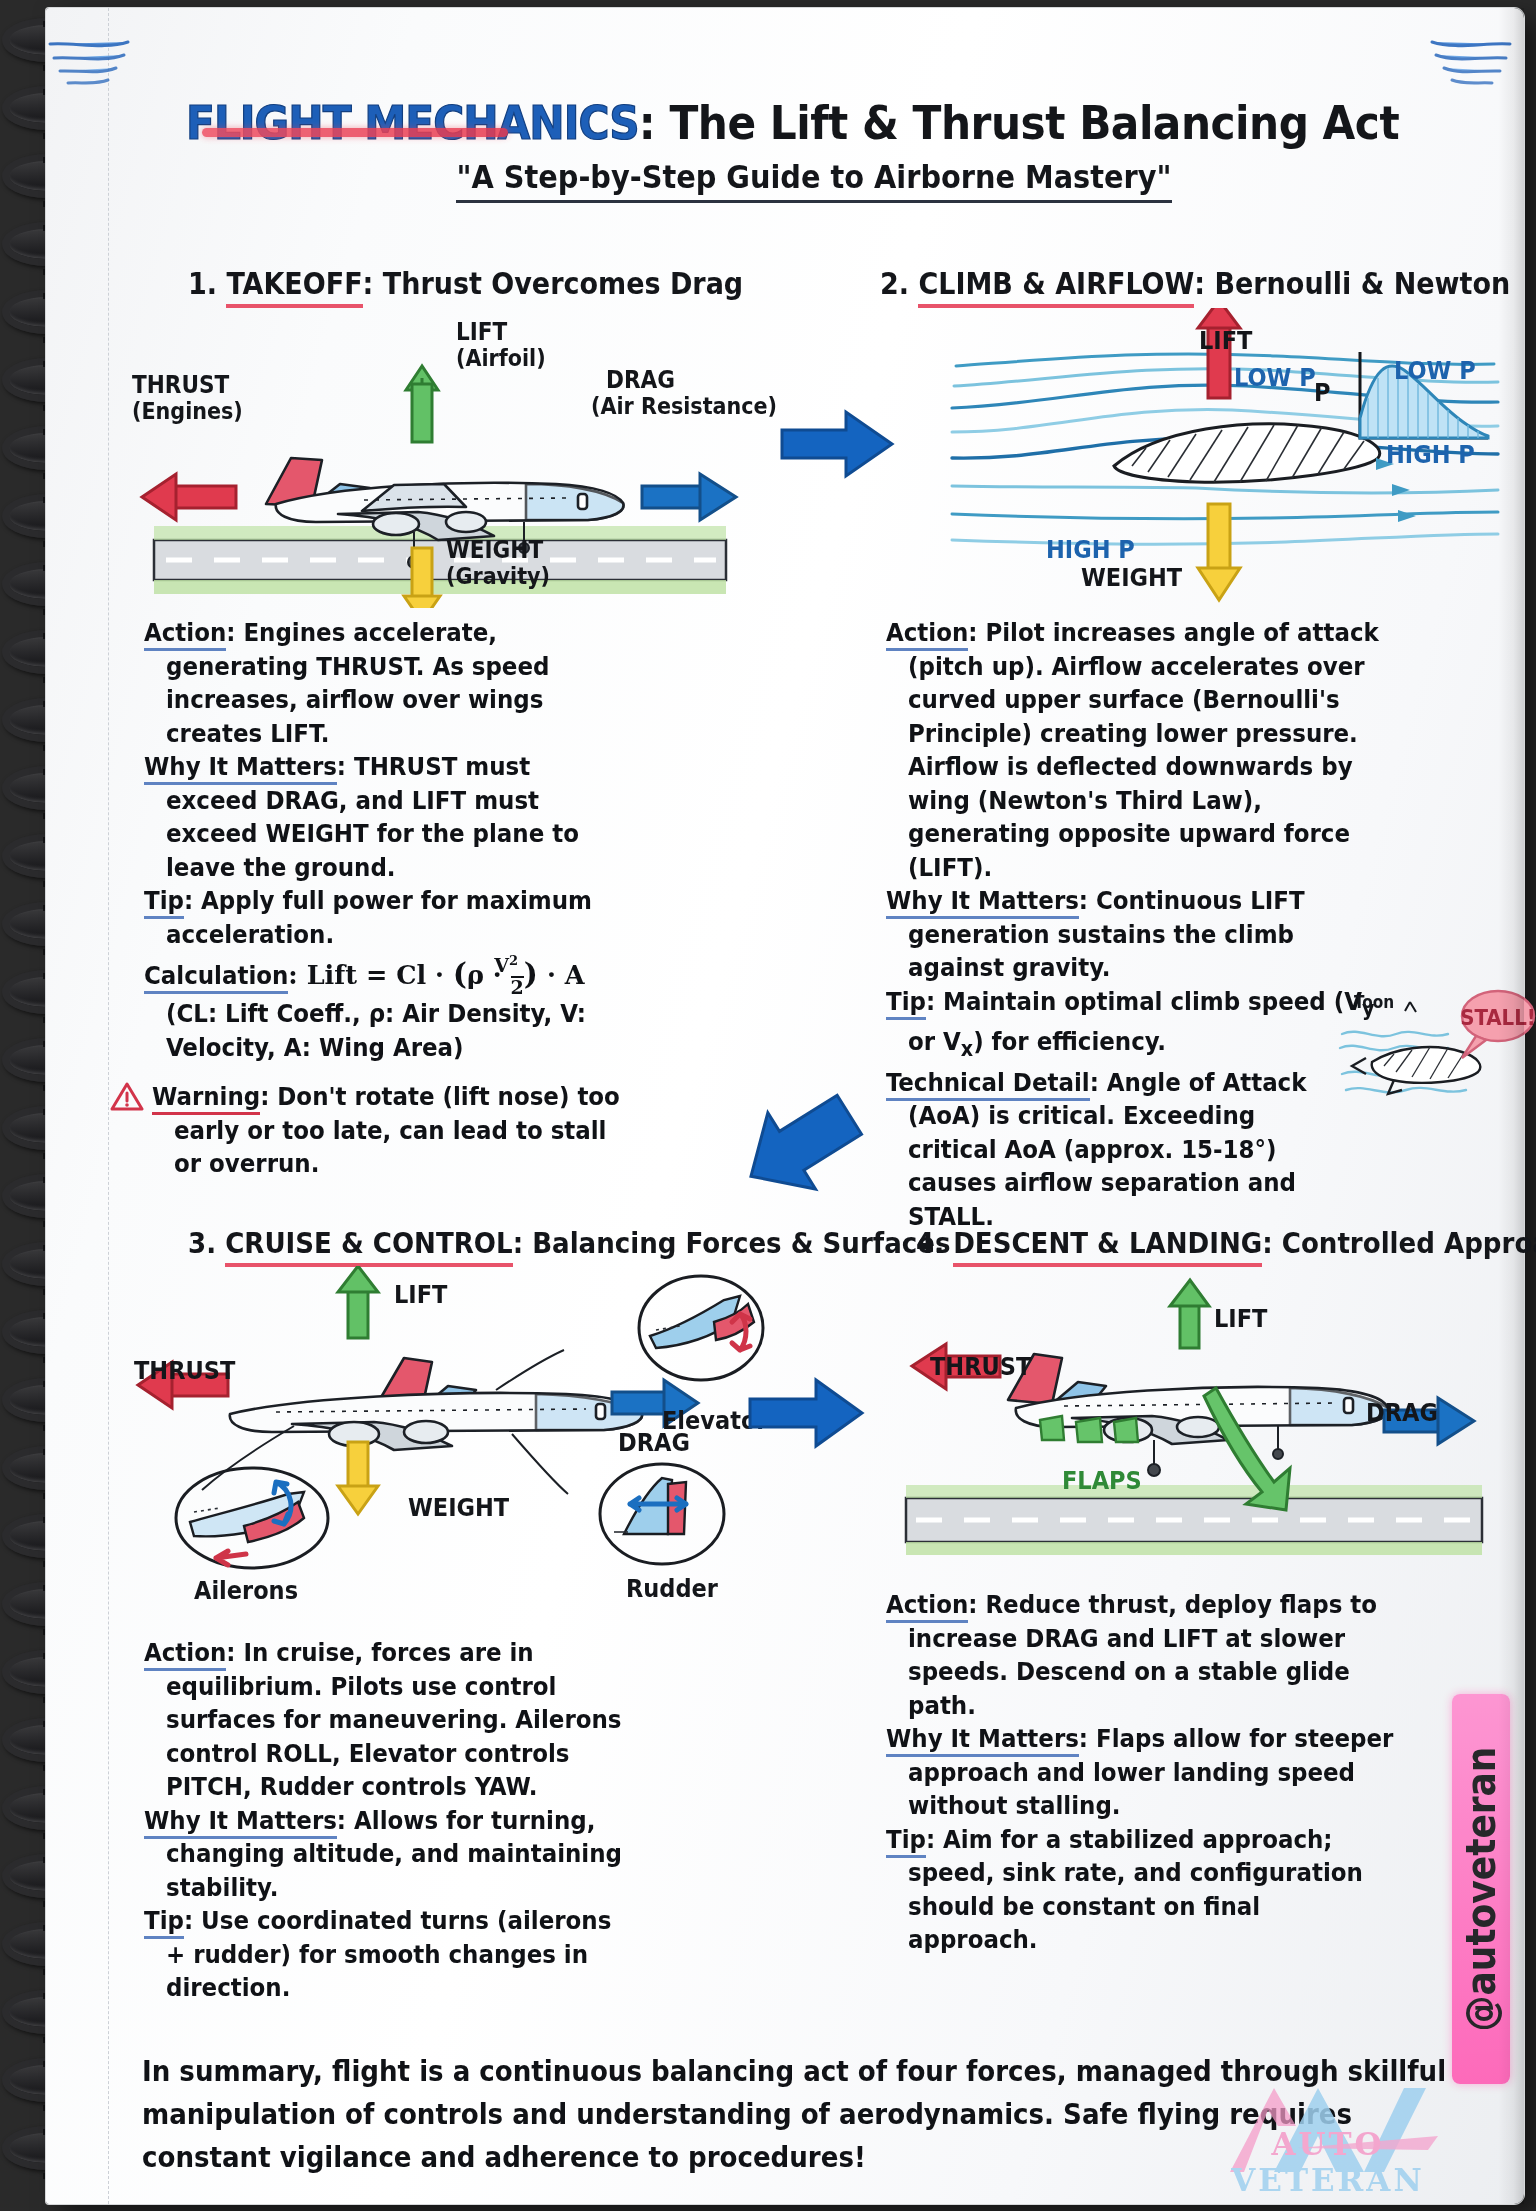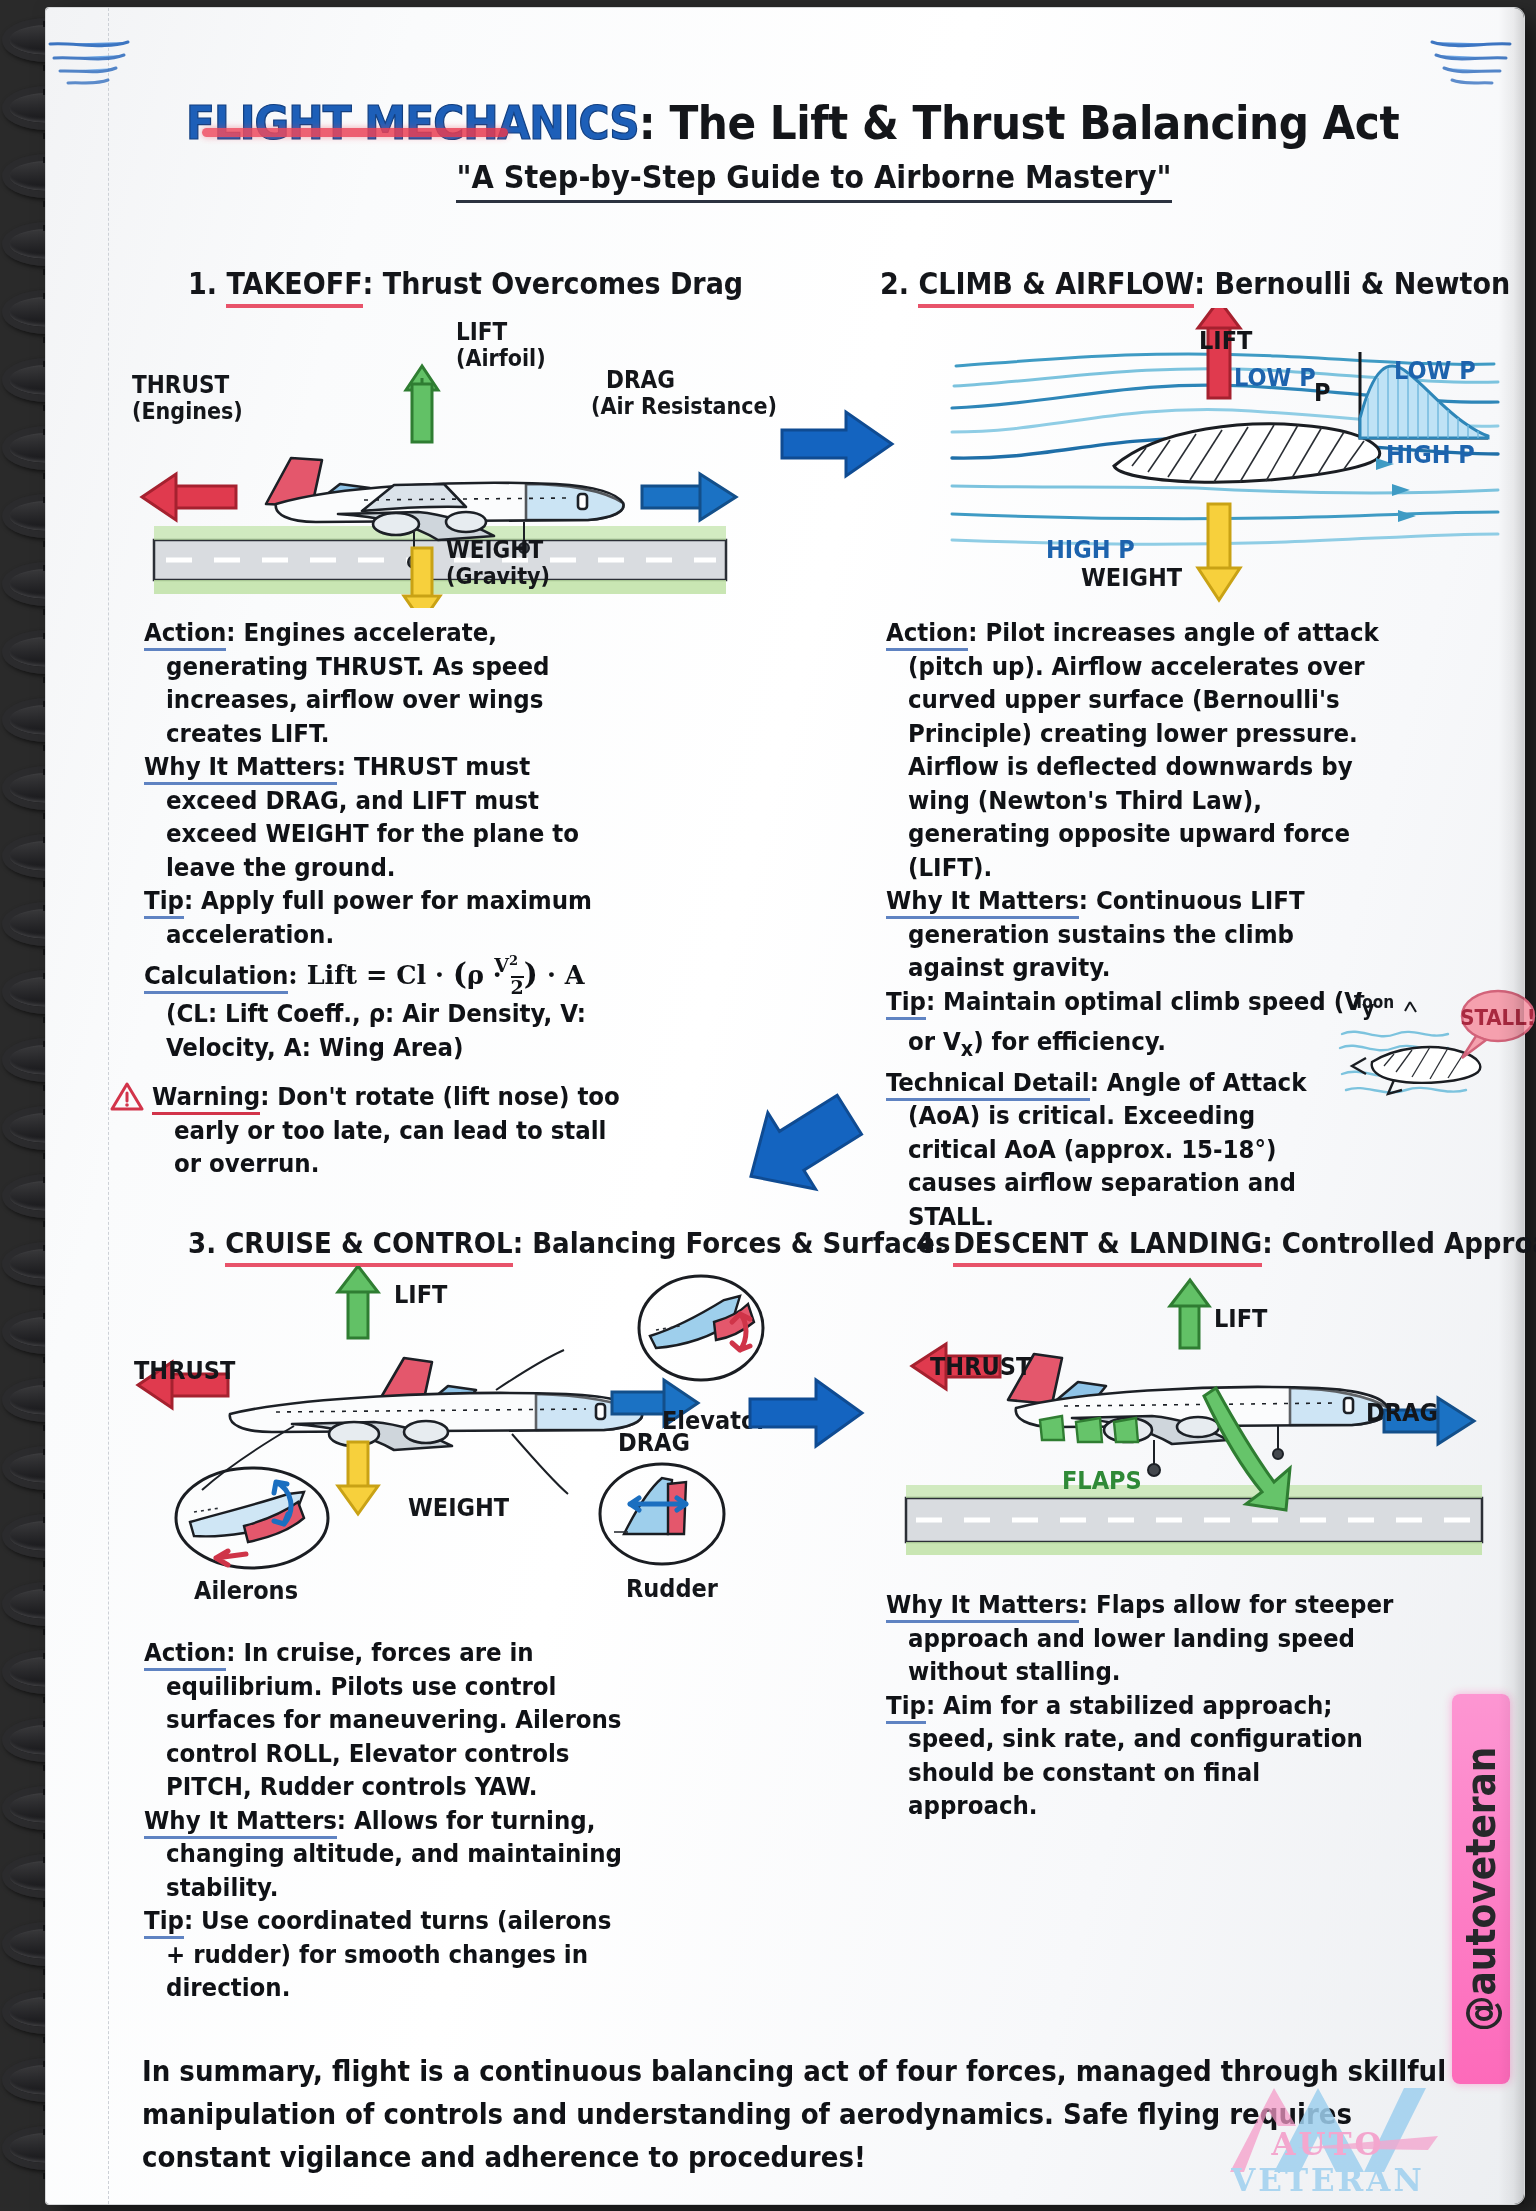--- a/index.html
+++ b/index.html
@@ -550,20 +550,21 @@
         <path d="M330 118 C352 158 372 190 388 212 L404 198 L400 240 L360 234 L376 222 C356 198 336 164 318 126 Z" fill="#66c46a" stroke="#2f7d32" stroke-width="3"></path>
       </g>
     </svg>
 
     <div class="dlabel" style="left:884px;top:1344px;font-size:25px;"><span>THRUST</span></div>
     <div class="dlabel" style="left:1168px;top:1296px;font-size:25px;"><span>LIFT</span></div>
     <div class="dlabel" style="left:1320px;top:1390px;font-size:25px;"><span>DRAG</span></div>
     <div class="dlabel" style="left:1016px;top:1458px;font-size:25px;color:#2f8a37;"><span>FLAPS</span></div>
 
     <div class="body" style="left:840px;top:1580px;width:510px;">
+      <p><span class="lbl">Action</span><span>: Reduce thrust, deploy flaps to increase DRAG and LIFT at slower speeds. Descend on a stable glide path.</span></p>
       <p><span class="lbl">Why It Matters</span><span>: Flaps allow for steeper approach and lower landing speed without stalling.</span></p>
       <p><span class="lbl">Tip</span><span>: Aim for a stabilized approach; speed, sink rate, and configuration should be constant on final approach.</span></p>
     </div>
 
     <div class="summary"><span>In summary, flight is a continuous balancing act of four forces, managed through skillful manipulation of controls and understanding of aerodynamics. Safe flying requires constant vigilance and adherence to procedures!</span></div>
 
     <div class="logo">
       <svg width="300" height="100" viewBox="0 0 300 100" style="position:absolute;left:0;top:0;">
         <path d="M52 92 L96 8 L118 46 L100 46 L90 30 L66 92 Z" fill="#f49ac8" opacity=".85"></path>
         <path d="M96 92 L140 8 L186 92 L158 92 L140 56 L122 92 Z" fill="#9fd0ef"></path>

